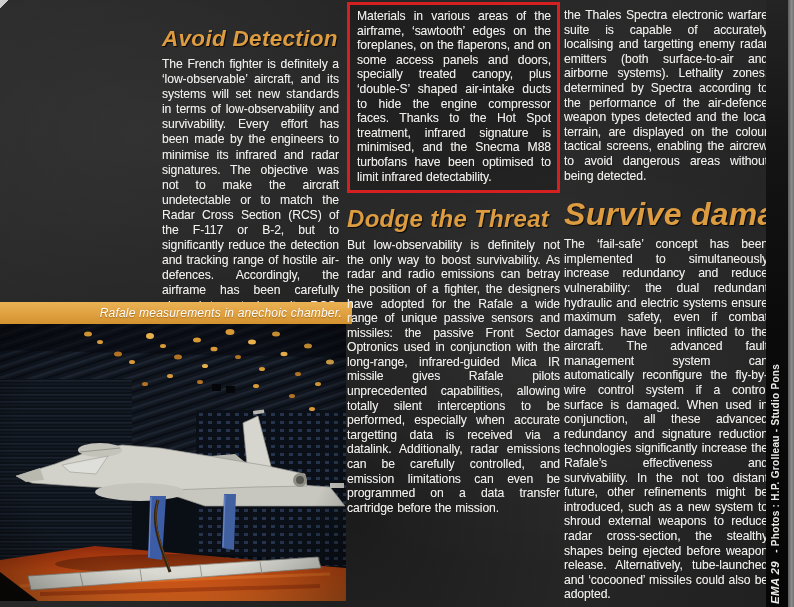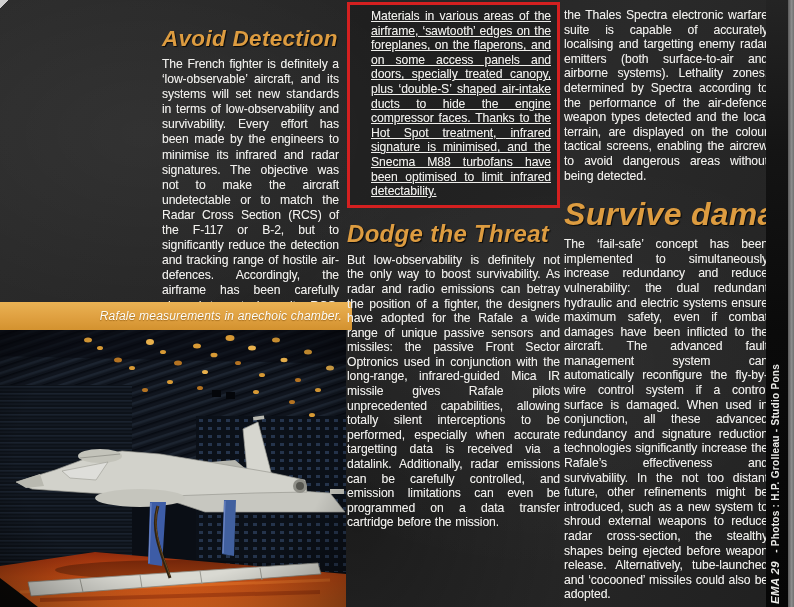--- a/index.html
+++ b/index.html
@@ -21,23 +21,23 @@
   .col h2{margin:16px 0 5px 0;font-style:italic;font-weight:bold;font-size:22.5px;
     letter-spacing:0.3px;color:var(--color-heading,#dd9c40);
     text-shadow:1px 1px 1px rgba(0,0,0,0.8);white-space:nowrap;}
   .col-left{left:162px;top:10px;width:177px;}
   .col-left p{line-height:15.1px;}
   .col-mid{left:347px;top:2px;width:213px;}
   .col-mid h2{margin-top:12px;font-size:24px;}
   .col-right{left:564px;top:8px;width:204px;}
   .col-right h2{margin-top:13px;margin-bottom:4px;font-size:32px;}
   .highlight-box{border:3.5px solid var(--color-highlight_box,#d42020);
-    padding:4px 6px 6px 21px;background:rgba(10,10,10,0.25);text-decoration:underline;}
+    padding:4px 6px 6px 7px;background:rgba(10,10,10,0.25);}
   .photo-block{position:absolute;left:0;top:302px;margin:0;width:352px;}
-  .caption-bar{height:28px;background:linear-gradient(#eab254,var(--color-caption_bar,#dfa040) 55%,#d3922f);
+  .caption-bar{height:22px;background:linear-gradient(#eab254,var(--color-caption_bar,#dfa040) 55%,#d3922f);
     display:flex;align-items:center;justify-content:flex-end;padding-right:10px;box-sizing:border-box;}
   .caption-bar span{font-style:italic;font-size:12px;color:#fdfdf8;letter-spacing:0.2px;
     text-shadow:0 1px 1px rgba(120,70,0,0.55);}
   .photo{width:346px;height:277px;}
   .photo svg{display:block;width:346px;height:277px;}
   .spine{position:absolute;right:6px;top:0;width:22px;height:607px;
     background:linear-gradient(#242424,#141414 25%,#0a0a0a 55%,#060606);}
   .spine-text{position:absolute;left:3px;top:604px;width:245px;
     transform:rotate(-90deg);transform-origin:0 0;
     font-size:10.5px;color:#e9e9e6;white-space:nowrap;letter-spacing:0.3px;}

